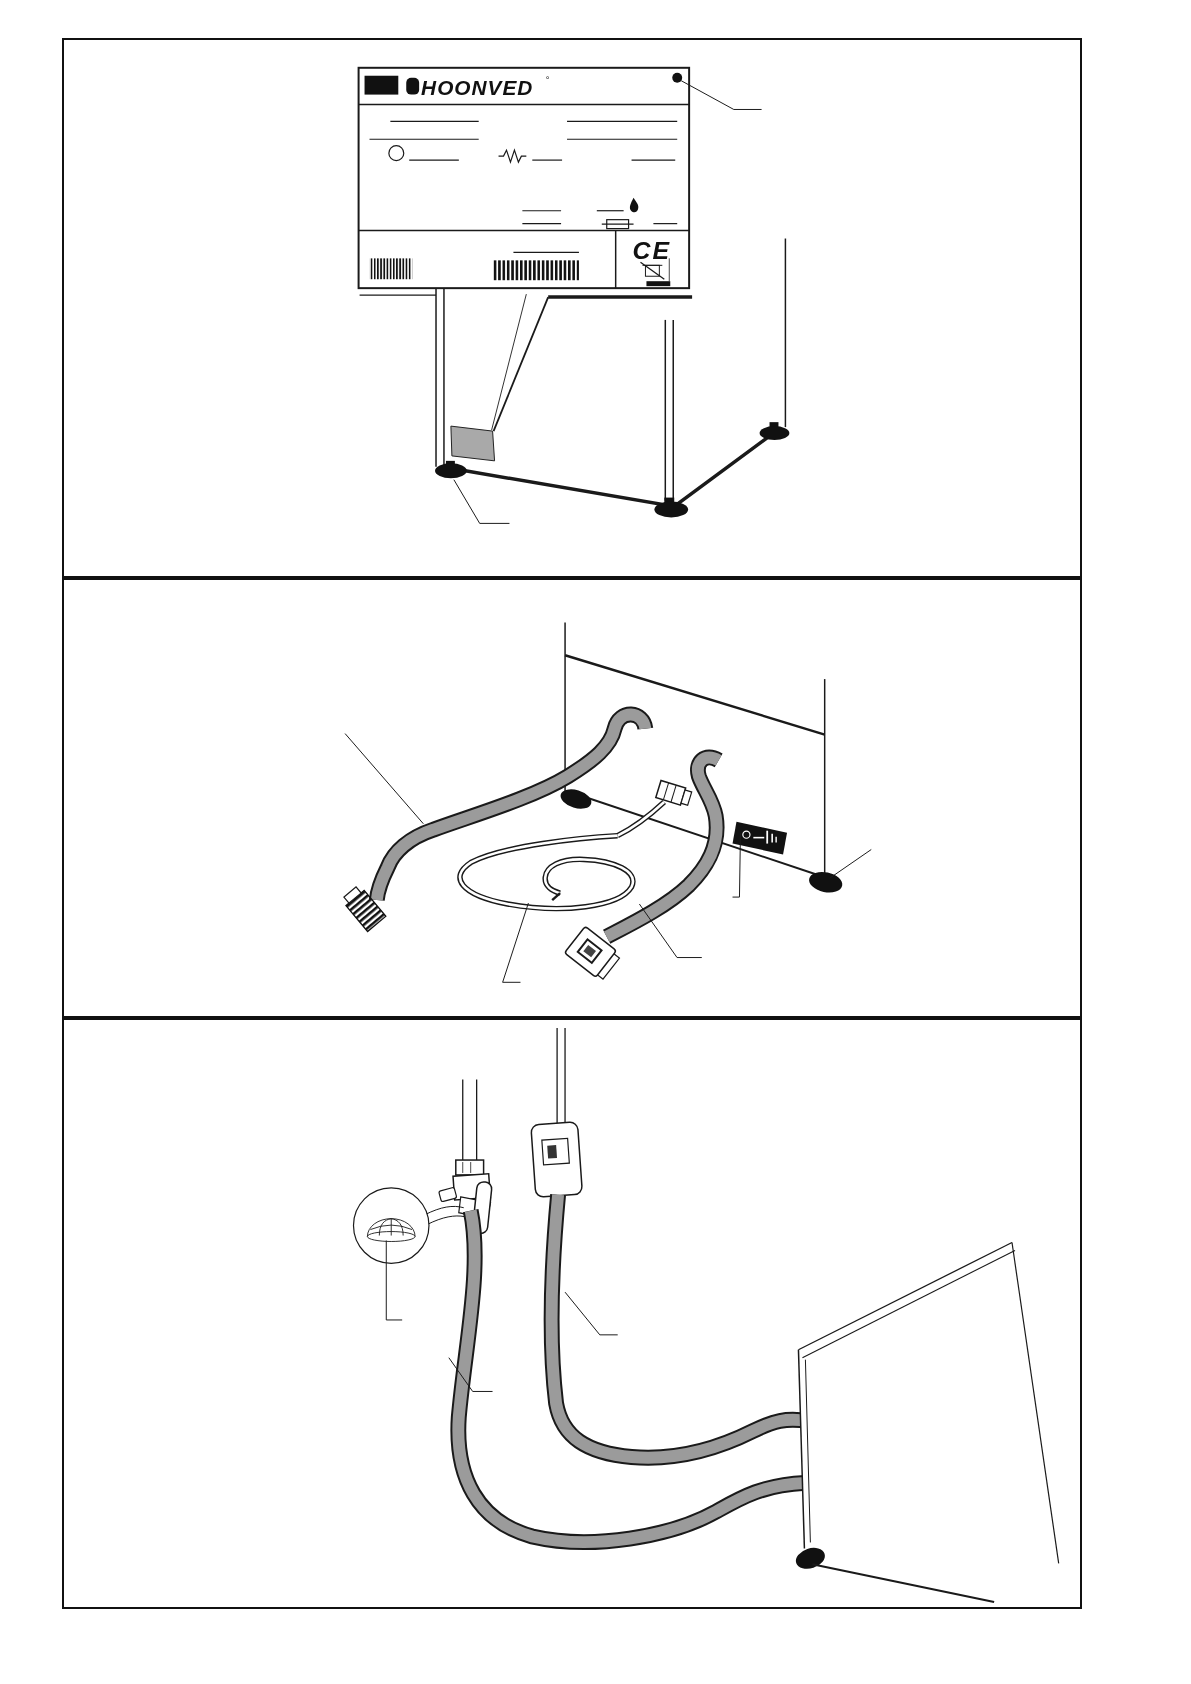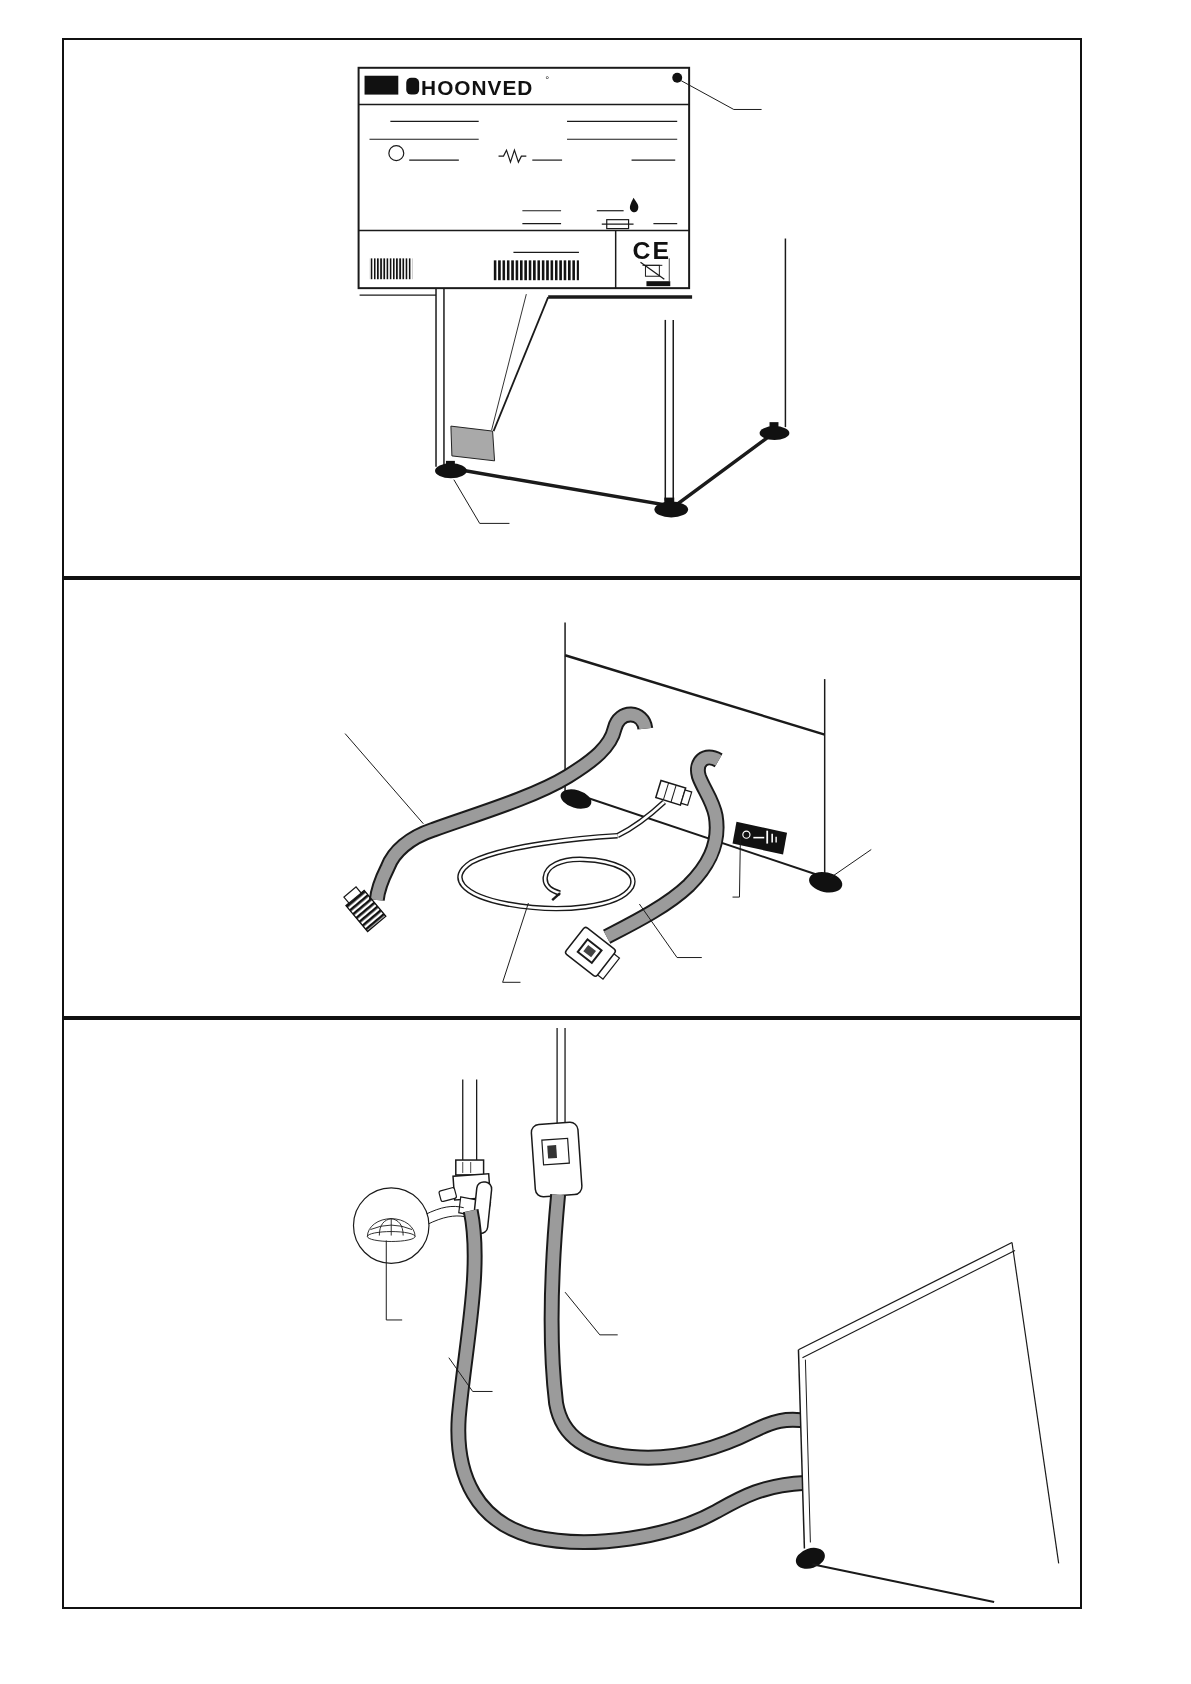--- a/index.html
+++ b/index.html
@@ -1,18 +1,18 @@
 <!DOCTYPE html>
 <html><head>
 <meta charset="utf-8">
 <style>
   html,body{margin:0;padding:0;background:#ffffff;}
   body{width:1191px;height:1684px;position:relative;font-family:"Liberation Sans",sans-serif;}
   .panel{position:absolute;left:62px;width:1020px;border:2px solid #111;box-sizing:border-box;background:#fff;}
-  #panel1{top:38px;height:540px;}
+  #panel1{top:38px;height:540px;font-style:italic;}
   #panel2{top:578px;height:440px;}
   #panel3{top:1018px;height:591px;}
   .panel svg{display:block;width:100%;height:100%;}
   .ln{fill:none;stroke:#1a1a1a;}
   .wfill{fill:#ffffff;stroke:#1a1a1a;}
   .bk{fill:#111111;stroke:none;}
   text{font-family:"Liberation Sans",sans-serif;fill:#111;}
 </style>
 </head>
 <body>

